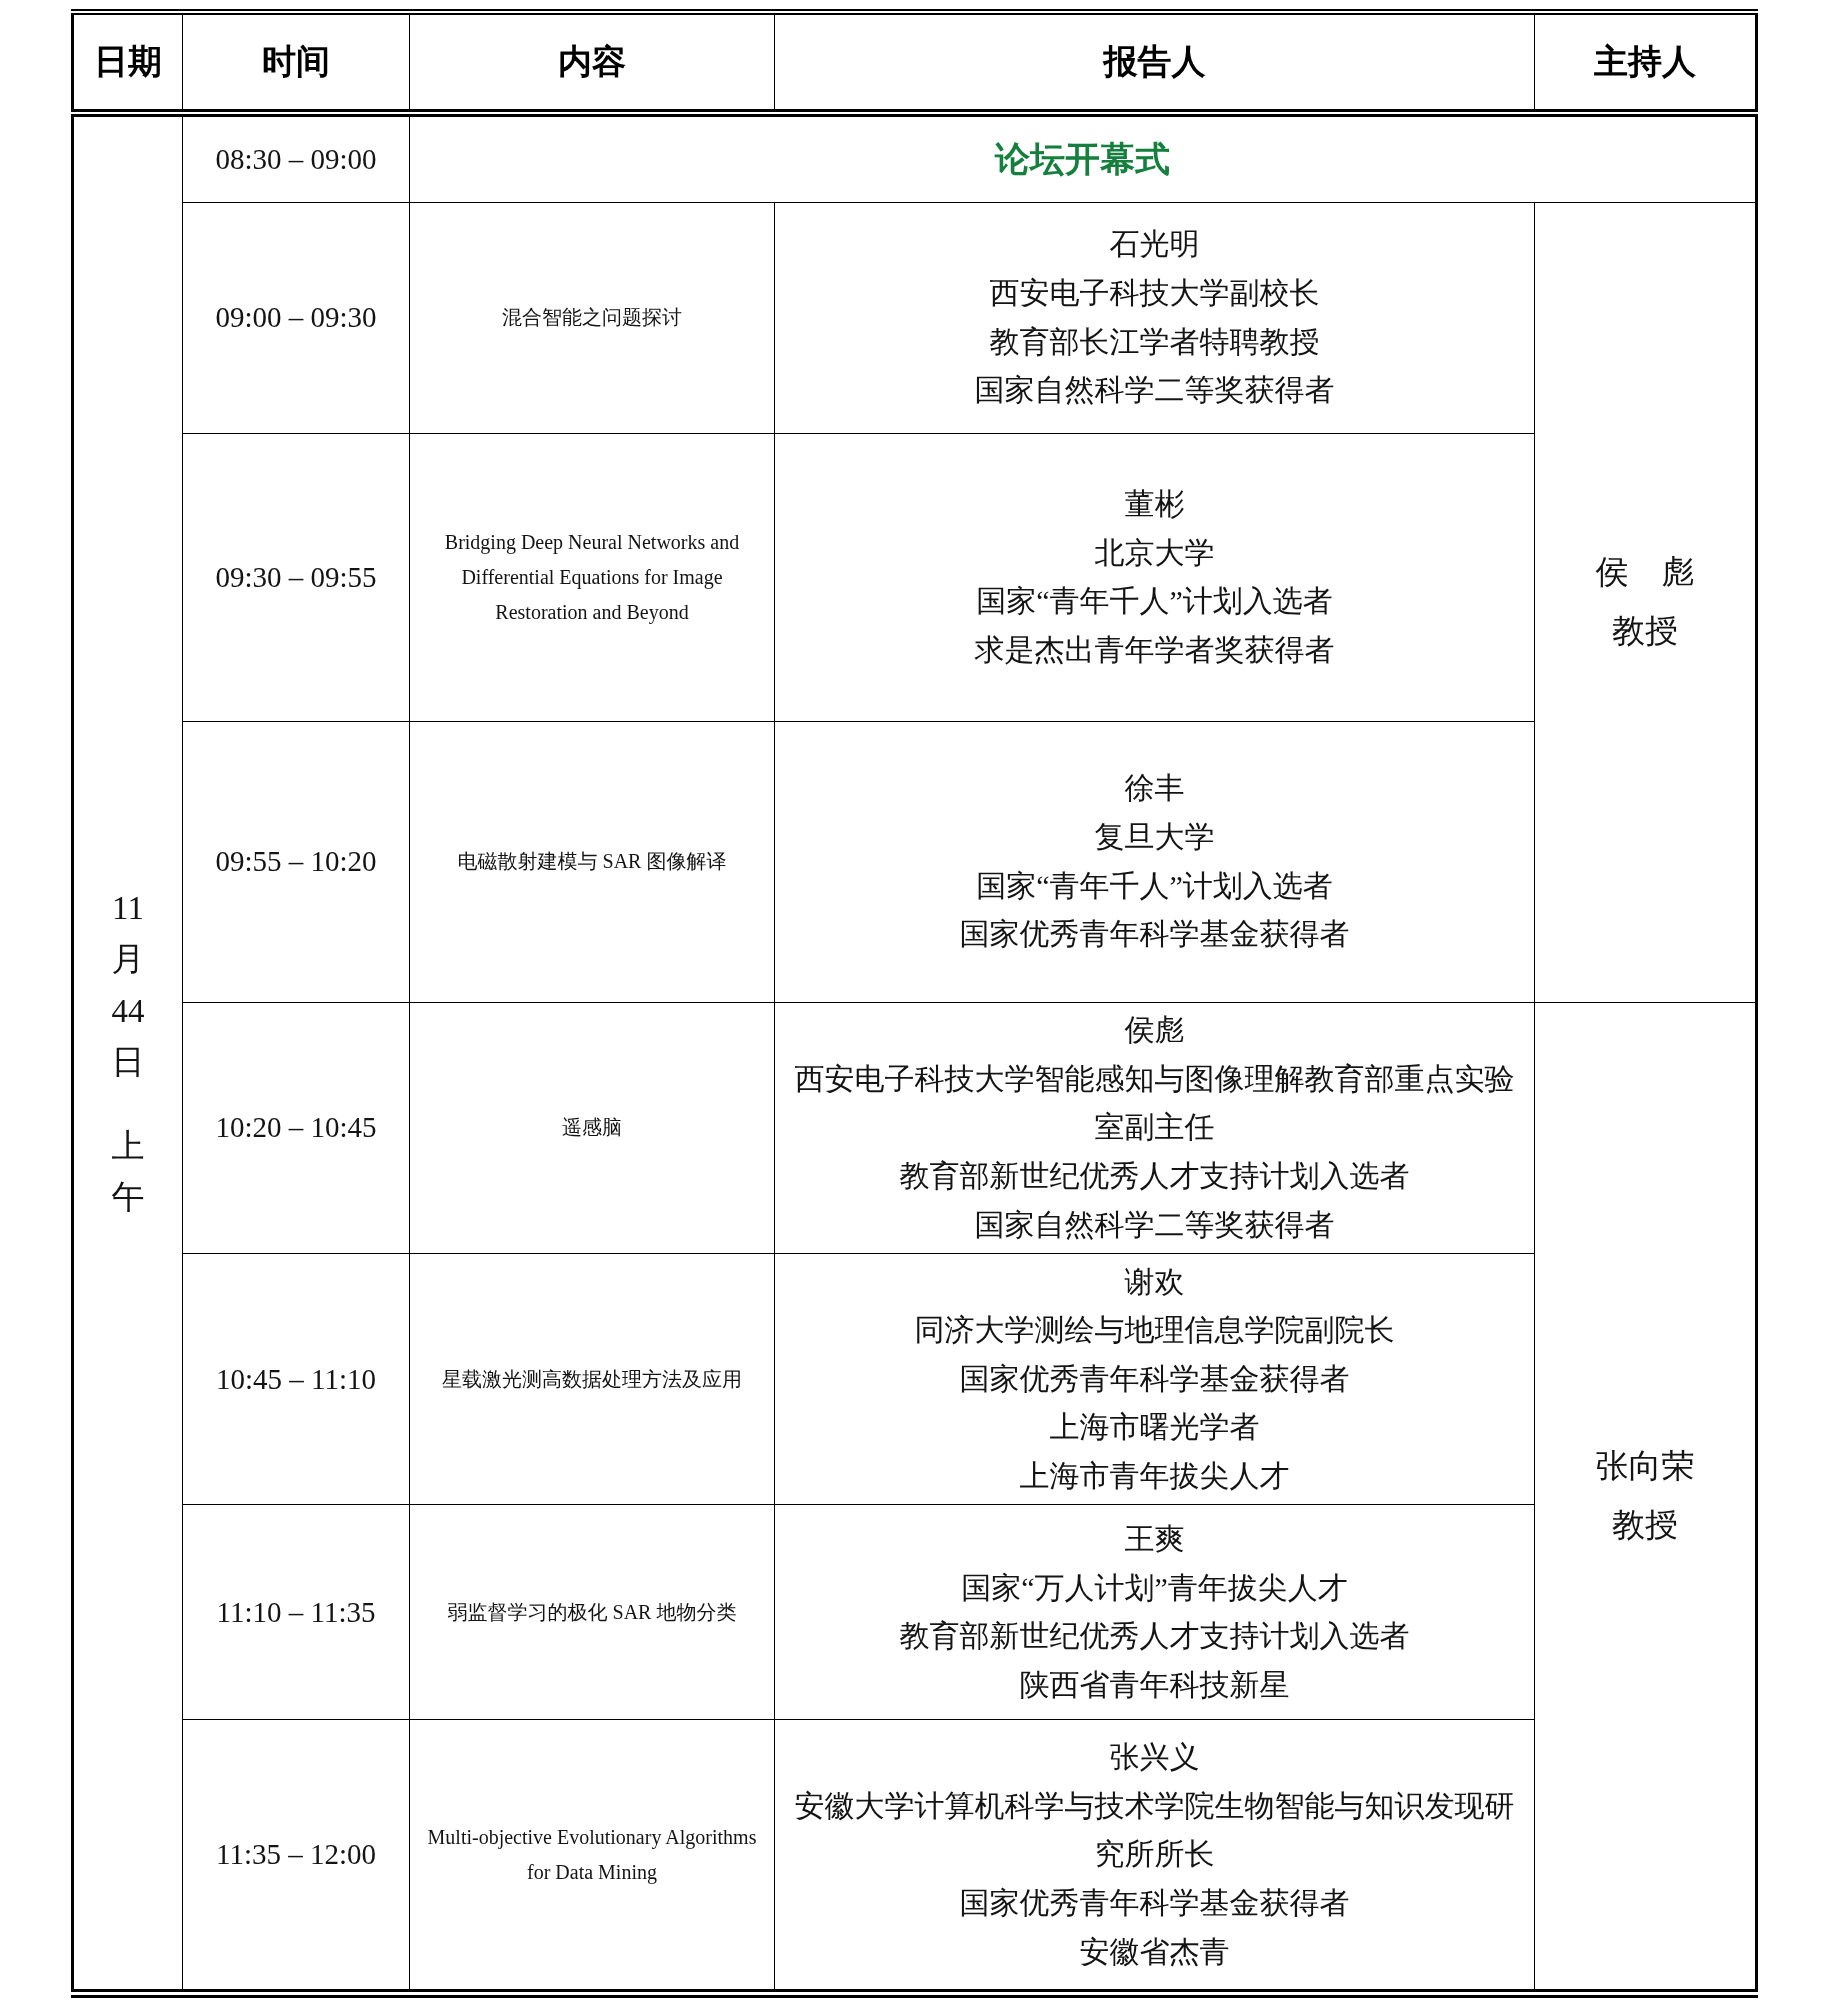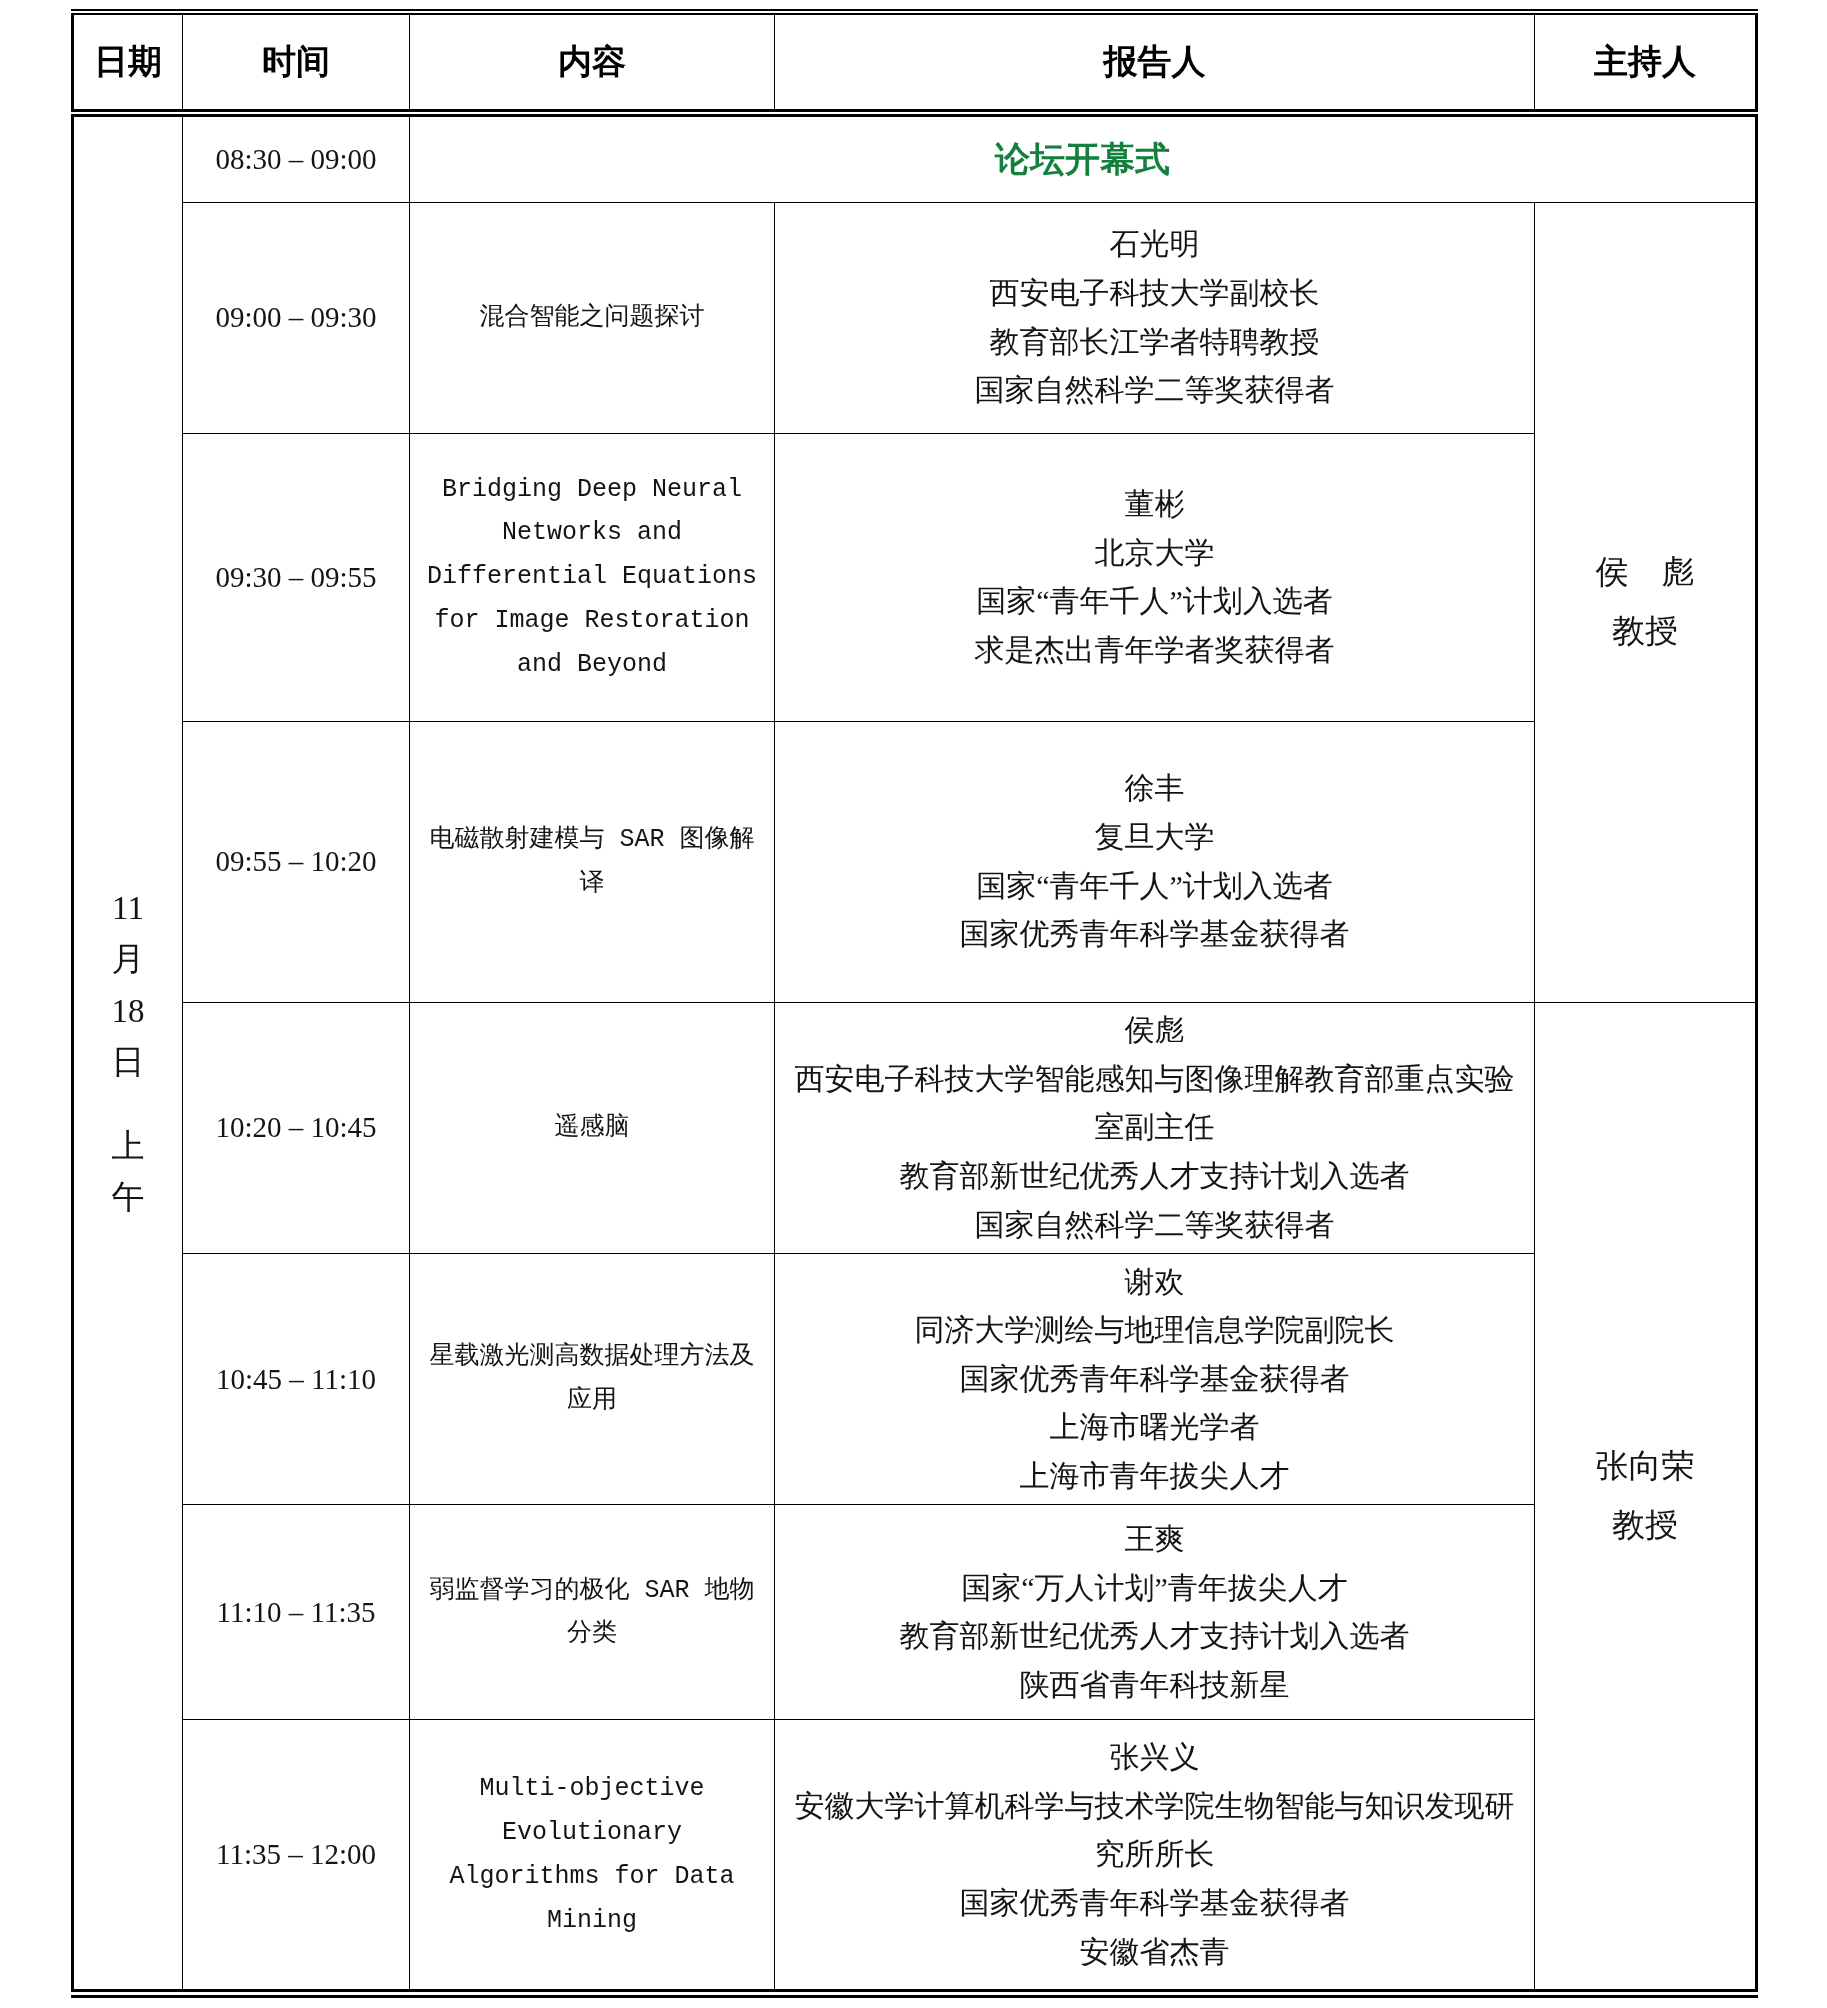--- a/index.html
+++ b/index.html
@@ -49,22 +49,22 @@
   .rh6 { height: 251px; }
   .rh7 { height: 215px; }
   .rh8 { height: 274px; }
 
   .time-cell {
     font-family: "Liberation Serif", "DejaVu Serif", serif;
     font-size: 29px;
     white-space: nowrap;
   }
   .topic-cell {
-    font-family: Liberation Mono, monospace;
-    font-size: 25px;
+    font-family: Liberation Serif, serif;
+    font-size: 20px;
     line-height: 1.75;
     padding: 3.7px 12.8px;
   }
   .speaker-cell {
     font-family: "Liberation Serif", "DejaVu Serif", serif;
     font-size: 30px;
     line-height: 1.62;
     padding: 3.7px 14.6px;
     text-align: center;
   }
@@ -106,21 +106,21 @@
       <th>时间</th>
       <th>内容</th>
       <th>报告人</th>
       <th>主持人</th>
     </tr>
 
     <tr class="rh1">
       <td class="date-cell" rowspan="8">
             <div class="line">11</div>
             <div class="line">月</div>
-            <div class="line">18</div>
+            <div class="line">44</div>
             <div class="line">日</div>
             <div class="line"></div>
             <div class="line">上</div>
             <div class="line">午</div>
           </td>
       <td class="time-cell">08:30 – 09:00</td>
       <td class="opening-cell" colspan="3">论坛开幕式</td>
     </tr>
 
     <tr class="rh2">

